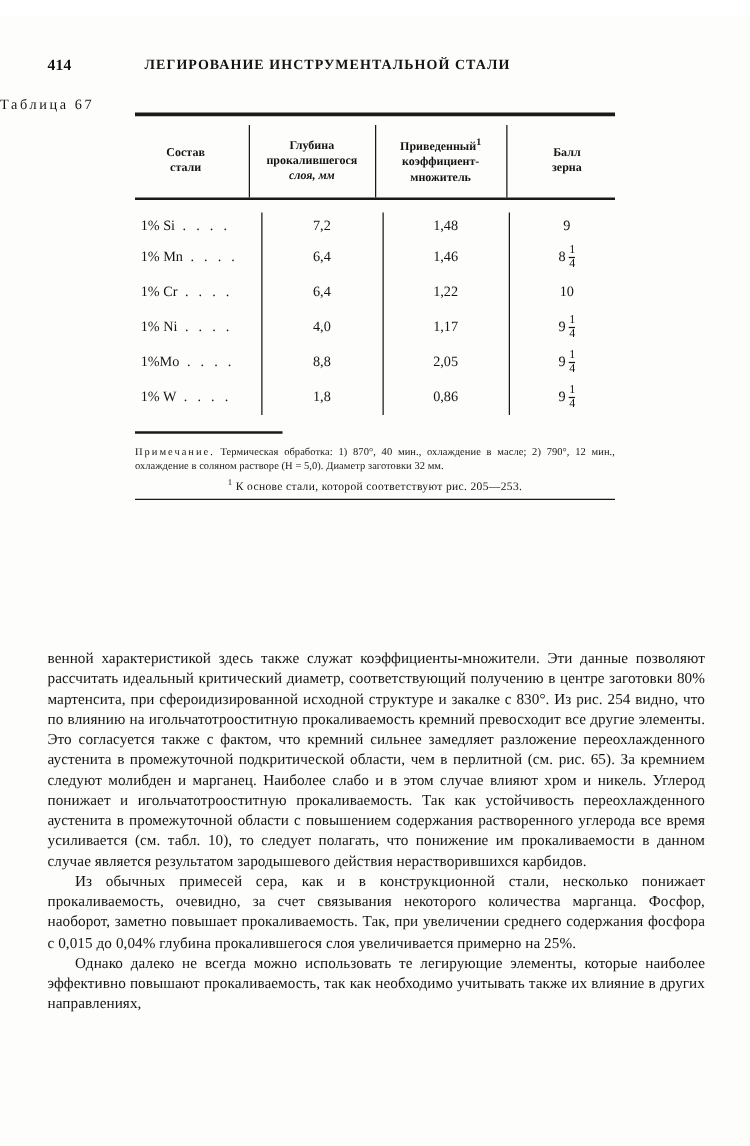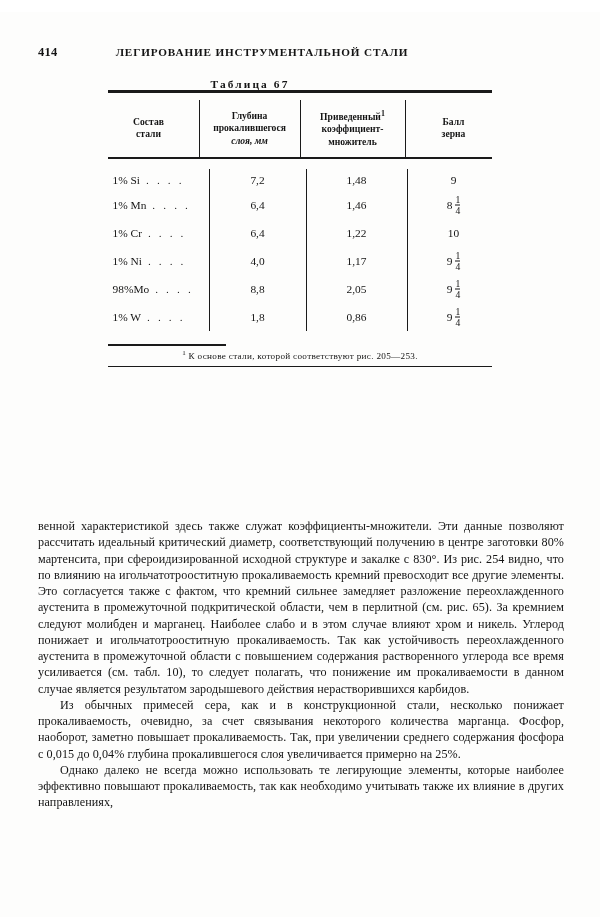--- a/index.html
+++ b/index.html
@@ -50,24 +50,24 @@
   }
 
   
   .tablewrap {
     position: absolute;
     top: 66px;
     left: 0;
     width: 600px;
   }
   .tnum {
-    text-align: center;
+    text-align: left;
     padding-right: 100px;
     font-size: 11.4px;
-    font-weight: bold;
+    font-weight: normal;
     letter-spacing: 2.1px;
   }
   .tcap {
     margin-top: 7px;
     text-align: center;
     font-size: 11.6px;
     font-weight: bold;
     line-height: 1.32;
     letter-spacing: 0.25px;
     padding: 0 95px;
@@ -298,21 +298,21 @@
               <span>9</span>
               <span class="frac">
                 <span class="num">1</span>
                 <span class="den">4</span>
               </span>
             </span>
           </td>
         </tr>
 
         <tr>
-          <td class="c1"><span>98%Mo</span><span class="lead">. . . .</span></td>
+          <td class="c1"><span>1%Mo</span><span class="lead">. . . .</span></td>
           <td class="c2">8,8</td>
           <td class="c3">2,05</td>
           <td class="c4">
             <span class="mixed">
               <span>9</span>
               <span class="frac">
                 <span class="num">1</span>
                 <span class="den">4</span>
               </span>
             </span>
@@ -335,20 +335,24 @@
         </tr>
 
 
       </tbody>
     </table>
 
     <div class="tabbottom-pad"></div>
 
     <div class="fn-rule"></div>
 
+    <div class="note">
+      <span class="nlabel">Примечание.</span>
+      <span>Термическая обработка: 1) 870°, 40 мин., охлаждение в масле; 2) 790°, 12 мин., охлаждение в соляном растворе (H = 5,0). Диаметр заготовки 32 мм.</span>
+    </div>
 
     <div class="footnote">
       <sup>1</sup>
       <span>К основе стали, которой соответствуют рис. 205—253.</span>
     </div>
 
     <div class="fn-rule-bottom"></div>
   </div>
 
   <div class="body">

